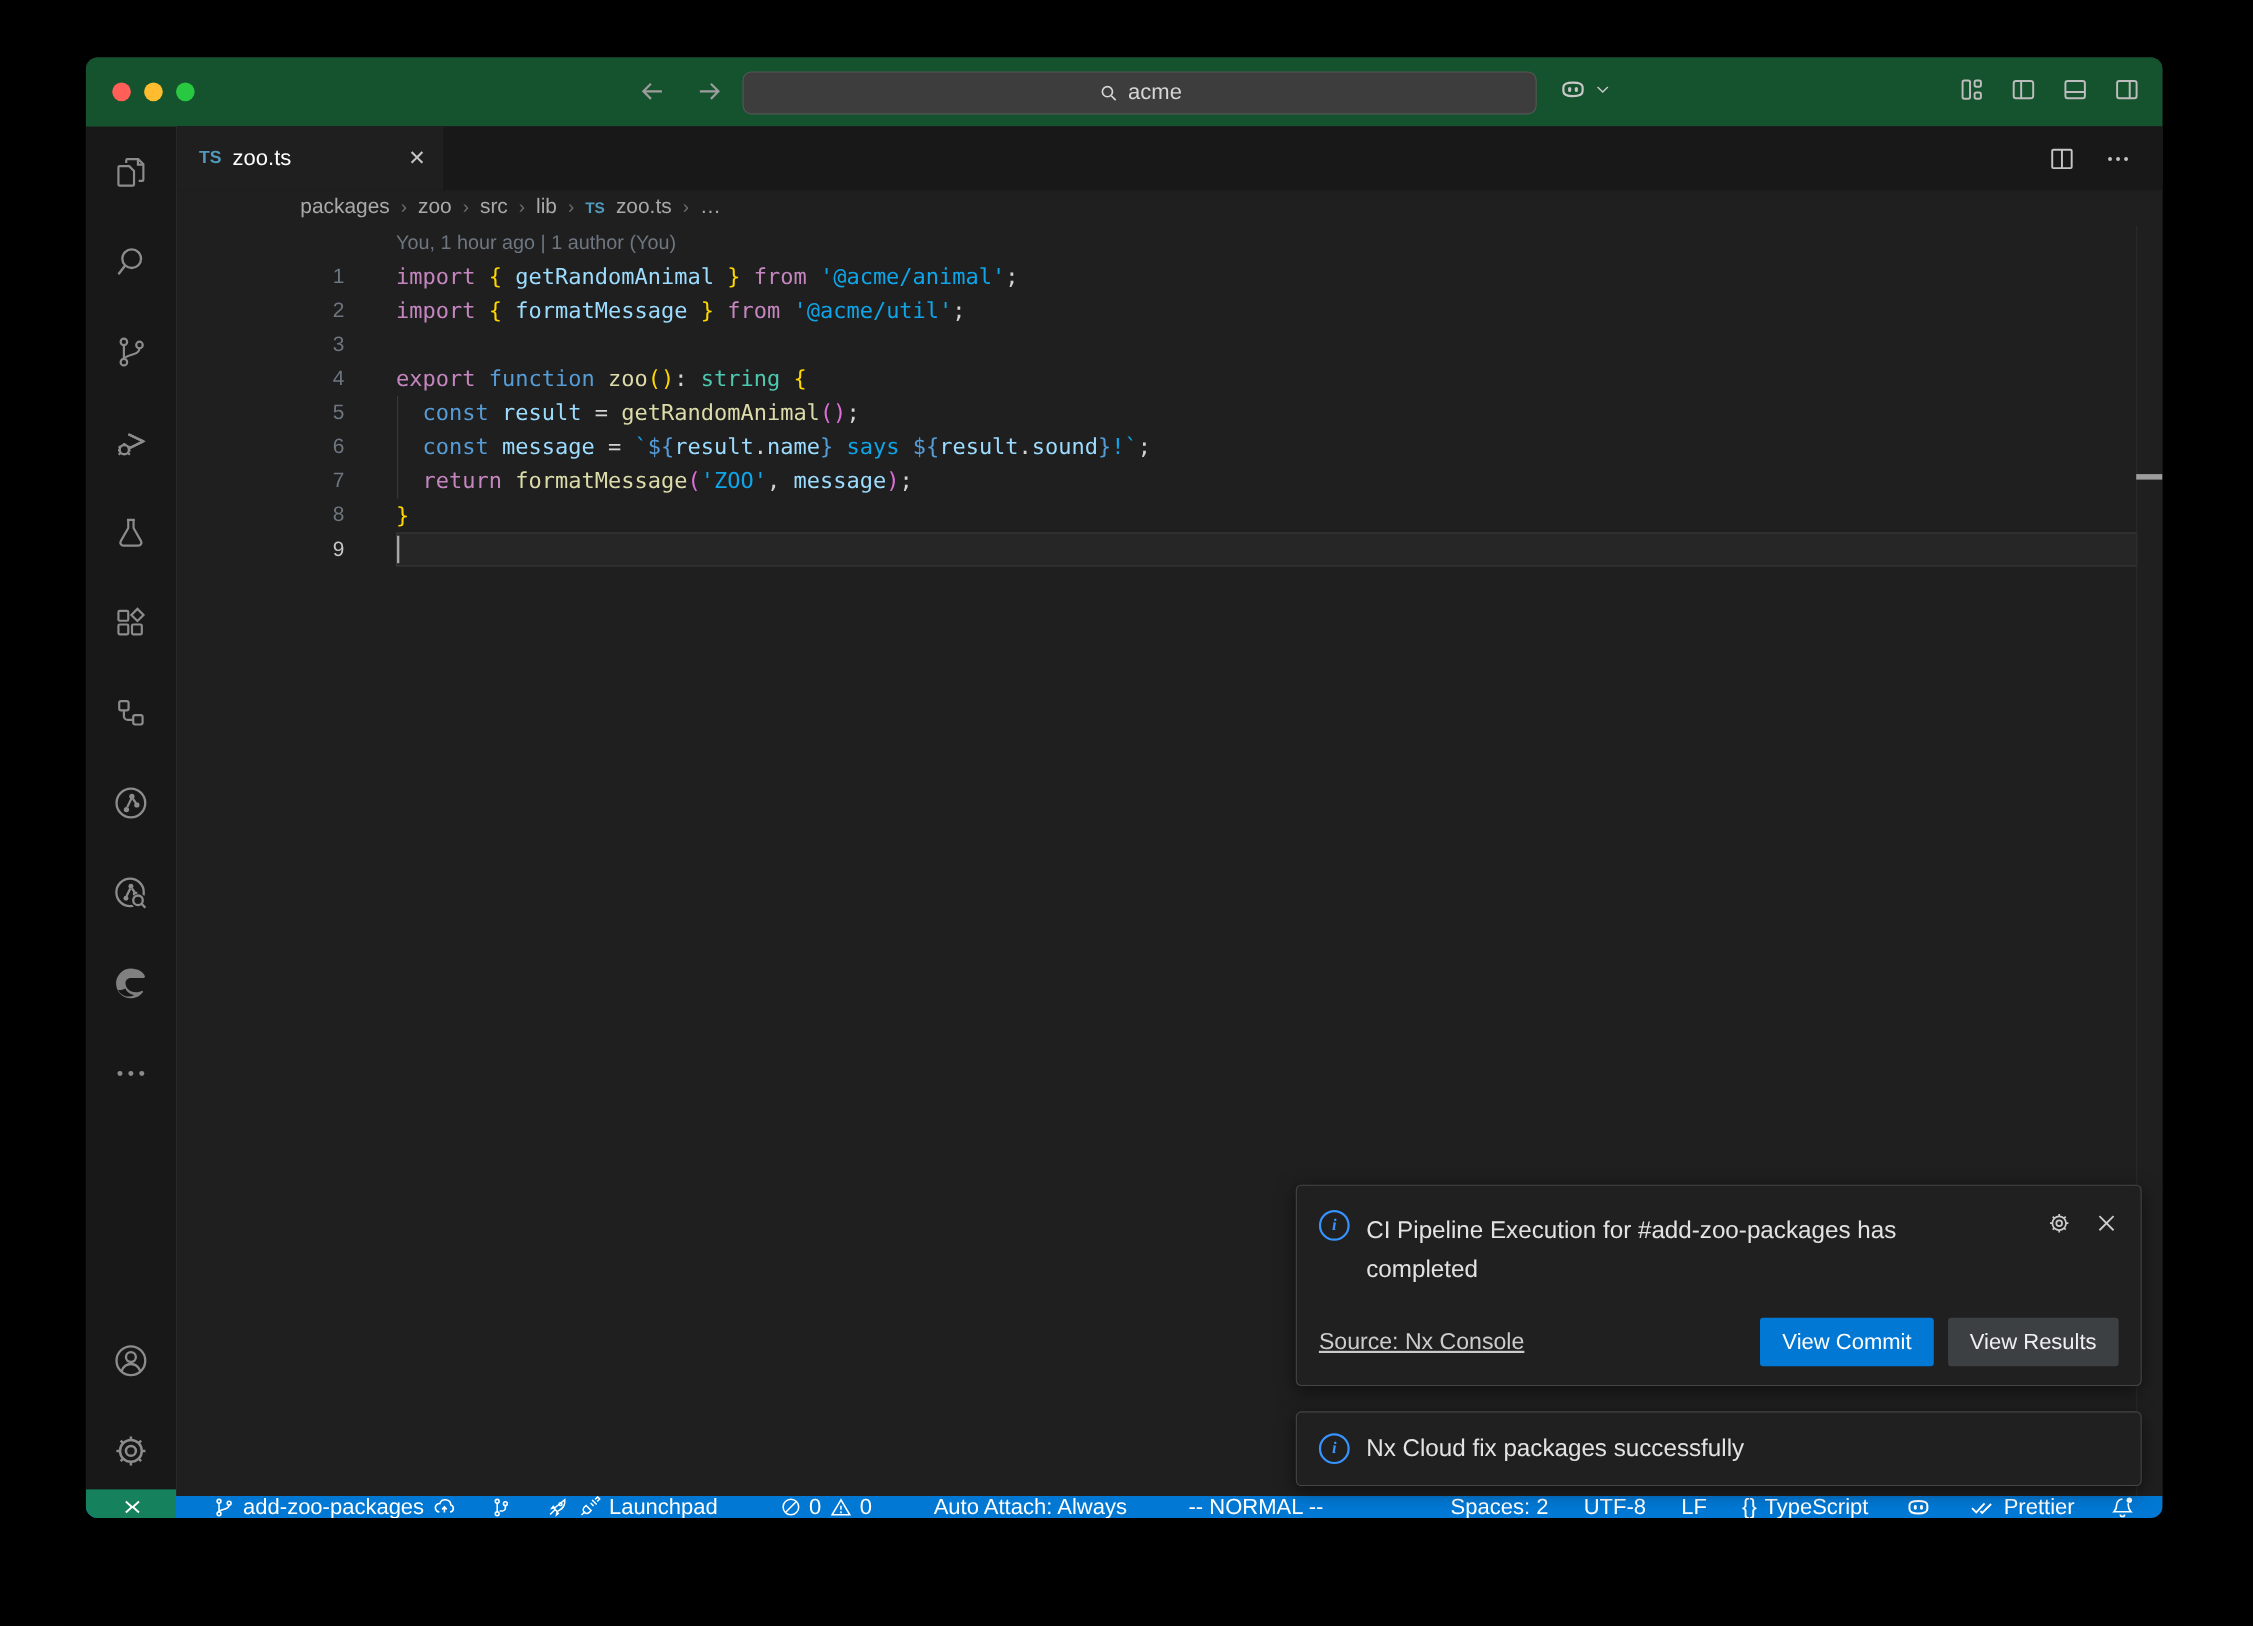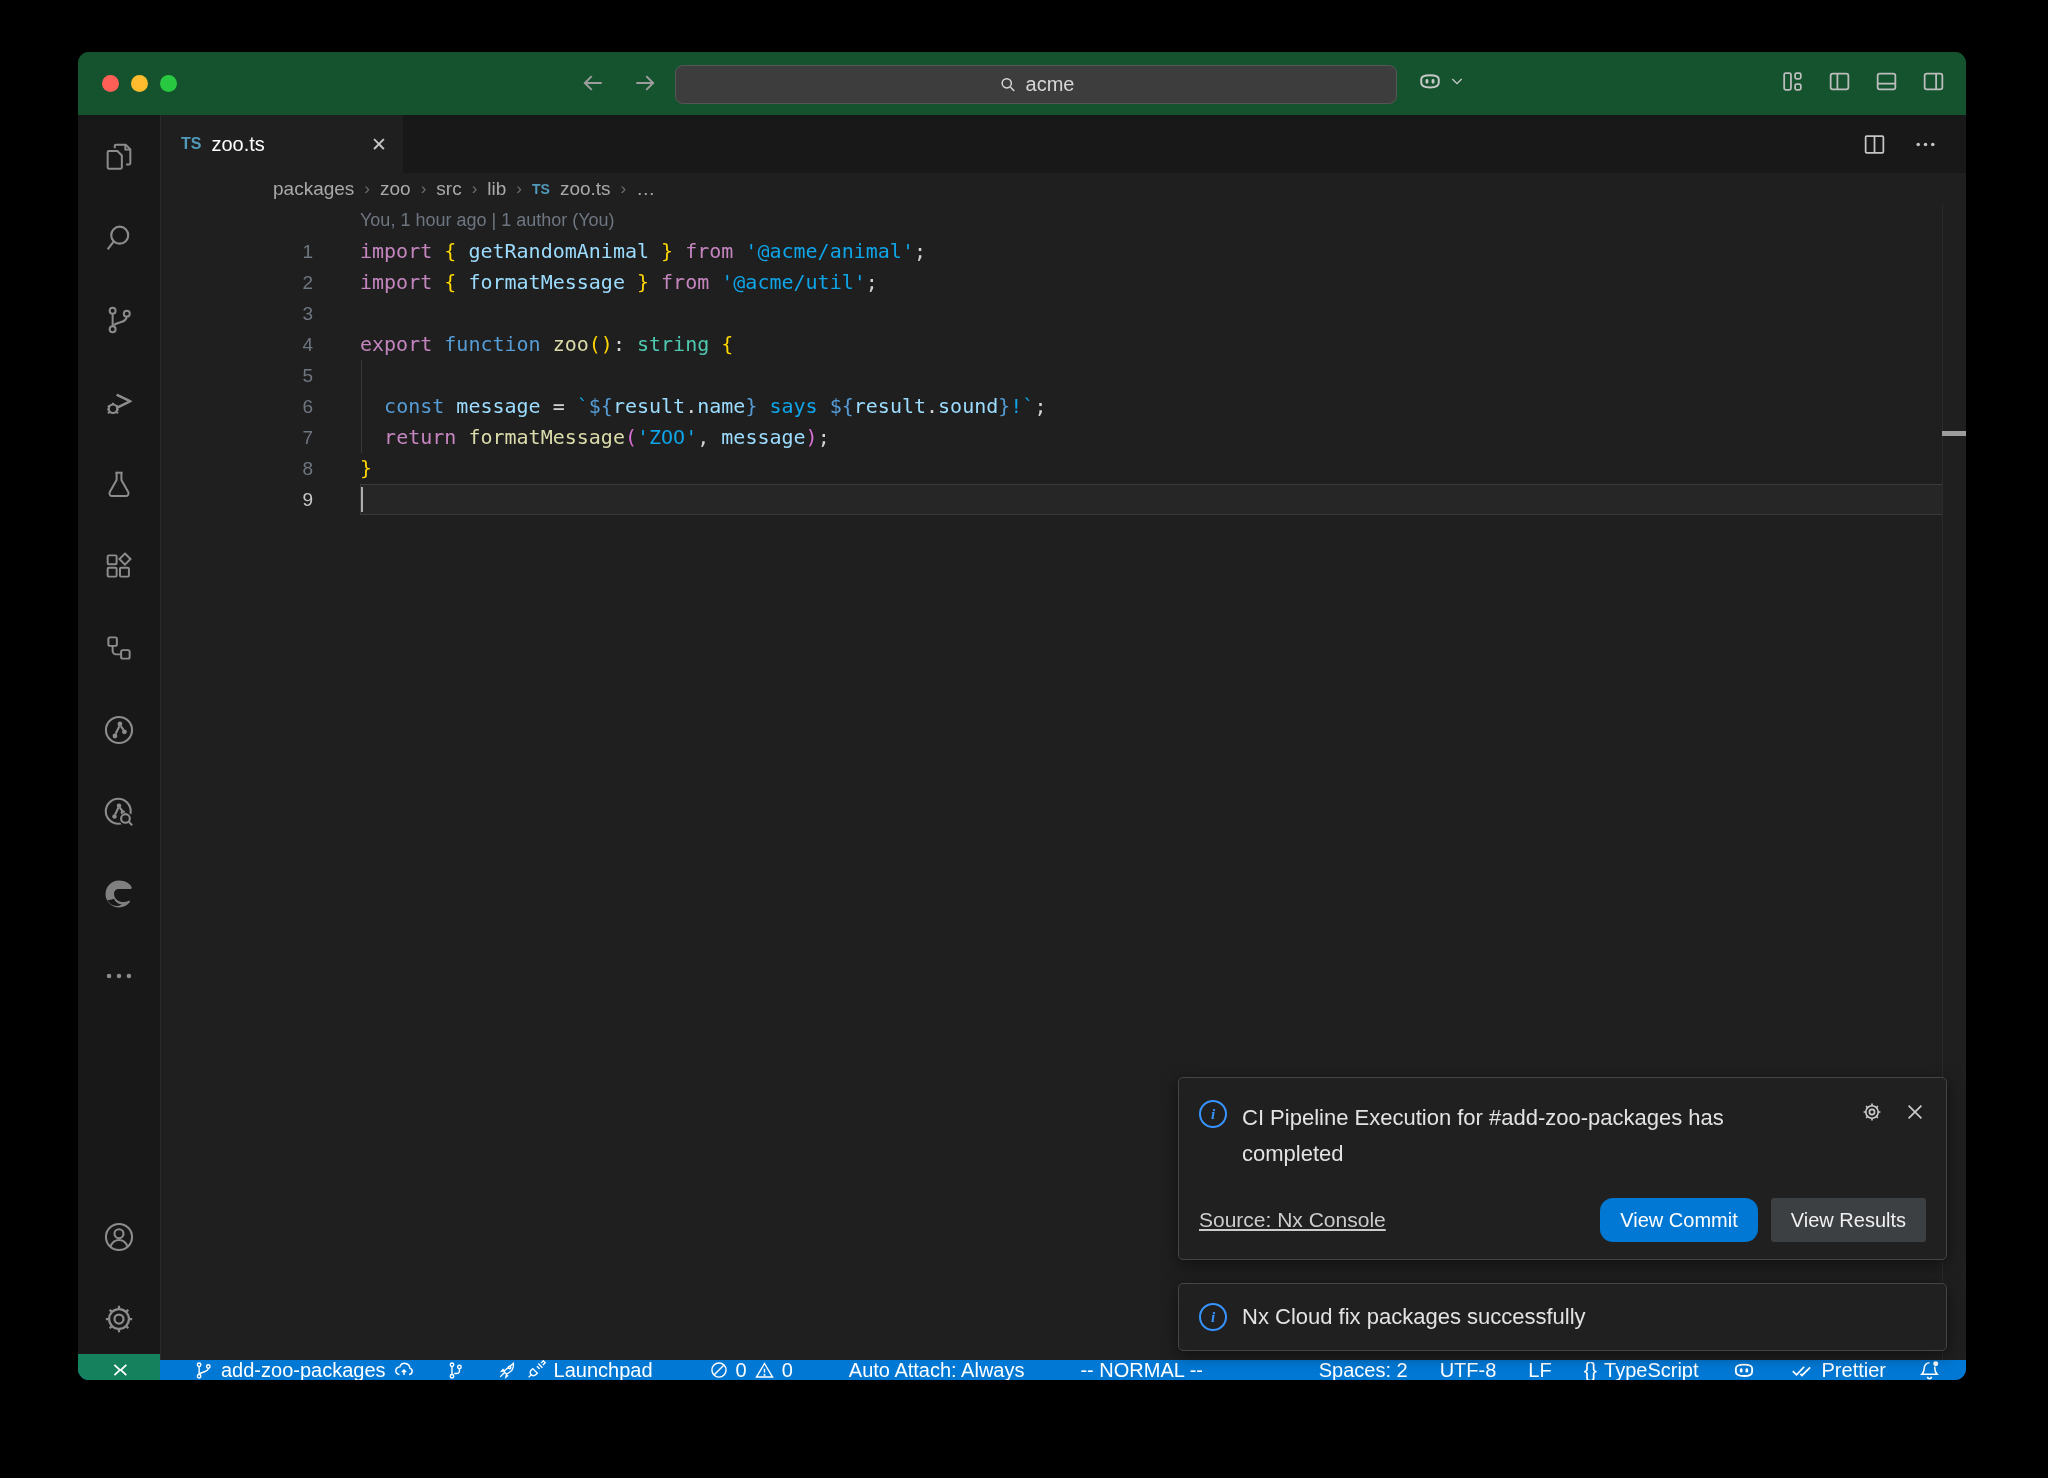--- a/index.html
+++ b/index.html
@@ -61,21 +61,21 @@
   .toast1{padding:22px 20px 20px 20px;height:183px;box-sizing:border-box;}
   .toast-head{display:flex;align-items:flex-start;}
   .info-badge{width:24px;height:24px;border:2px solid #3794ff;border-radius:50%;color:#3794ff;
     display:flex;align-items:center;justify-content:center;font-size:15px;font-weight:bold;flex:none;
     font-family:"Liberation Serif",serif;font-style:italic;}
   .toast-msg{margin-left:15px;font-size:22px;line-height:36px;color:#e3e3e3;flex:1;}
   .toast-icons{display:flex;gap:20px;color:#cccccc;margin-left:12px;align-items:center;}
   .toast-foot{display:flex;align-items:center;margin-top:26px;}
   .toast-source{font-size:21px;color:#cccccc;flex:1;text-decoration:underline;}
   .btn{height:44px;padding:0 20px;font-size:20px;border-radius:3px;display:flex;align-items:center;border:none;}
-  .btn.primary{background:#0078d4;color:#fff;margin-right:13px;border-radius:13px;}
+  .btn.primary{background:#0078d4;color:#fff;margin-right:13px;}
   .btn.secondary{background:#3d4043;color:#f0f0f0;}
   .toast2{height:68px;display:flex;align-items:center;padding:0 20px;box-sizing:border-box;gap:15px;
     font-size:22px;color:#e3e3e3;}
   
   .statusbar{height:20px;background:#0078d4;color:#fff;display:flex;align-items:center;
     font-size:20px;flex:none;}
   .remote{width:82px;height:32px;background:#16825d;display:flex;align-items:center;justify-content:center;flex:none;}
   .sb-item{display:flex;align-items:center;gap:7px;padding:0 11px;height:100%;}
   .sb-left{display:flex;align-items:center;margin-left:22px;gap:8px;}
   .sb-right{display:flex;align-items:center;margin-left:auto;gap:10px;padding-right:14px;}
@@ -316,20 +316,21 @@
             <div class="line">
               <span class="gutter">3</span>
               <span class="lcode"></span>
             </div>
             <div class="line">
               <span class="gutter">4</span>
               <span class="lcode"><span class="tk-kw">export </span><span class="tk-kwb">function </span><span class="tk-fn">zoo</span><span class="tk-bY">()</span><span class="tk-pun">: </span><span class="tk-typ">string</span><span class="tk-bY"> {</span></span>
             </div>
             <div class="line">
               <span class="gutter">5</span>
+              <span class="lcode"><span class="tk-pun">  </span><span class="tk-kwb">const </span><span class="tk-var">result</span><span class="tk-pun"> = </span><span class="tk-fn">getRandomAnimal</span><span class="tk-bP">()</span><span class="tk-pun">;</span></span>
             </div>
             <div class="line">
               <span class="gutter">6</span>
               <span class="lcode"><span class="tk-pun">  </span><span class="tk-kwb">const </span><span class="tk-var">message</span><span class="tk-pun"> = </span><span class="tk-str">`</span><span class="tk-ib">${</span><span class="tk-var">result</span><span class="tk-pun">.</span><span class="tk-var">name</span><span class="tk-ib">}</span><span class="tk-str"> says </span><span class="tk-ib">${</span><span class="tk-var">result</span><span class="tk-pun">.</span><span class="tk-var">sound</span><span class="tk-ib">}</span><span class="tk-str">!`</span><span class="tk-pun">;</span></span>
             </div>
             <div class="line">
               <span class="gutter">7</span>
               <span class="lcode"><span class="tk-pun">  </span><span class="tk-kw">return </span><span class="tk-fn">formatMessage</span><span class="tk-bP">(</span><span class="tk-str">'ZOO'</span><span class="tk-pun">, </span><span class="tk-var">message</span><span class="tk-bP">)</span><span class="tk-pun">;</span></span>
             </div>
             <div class="line">

